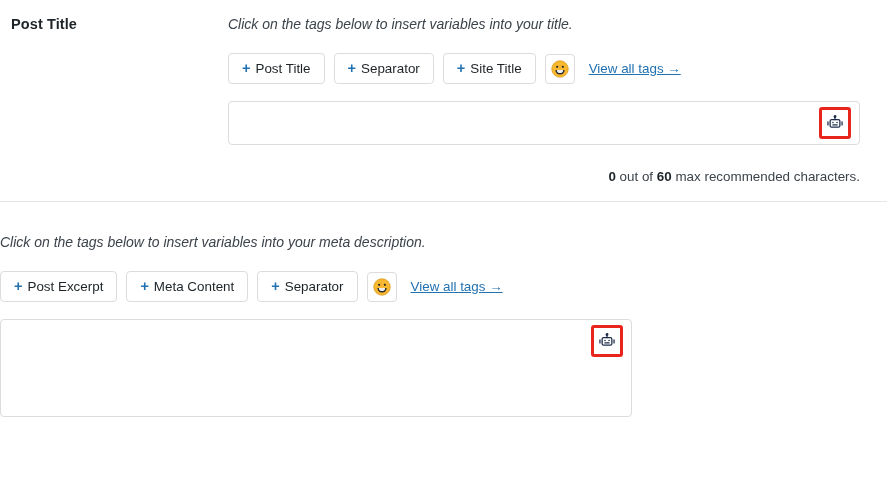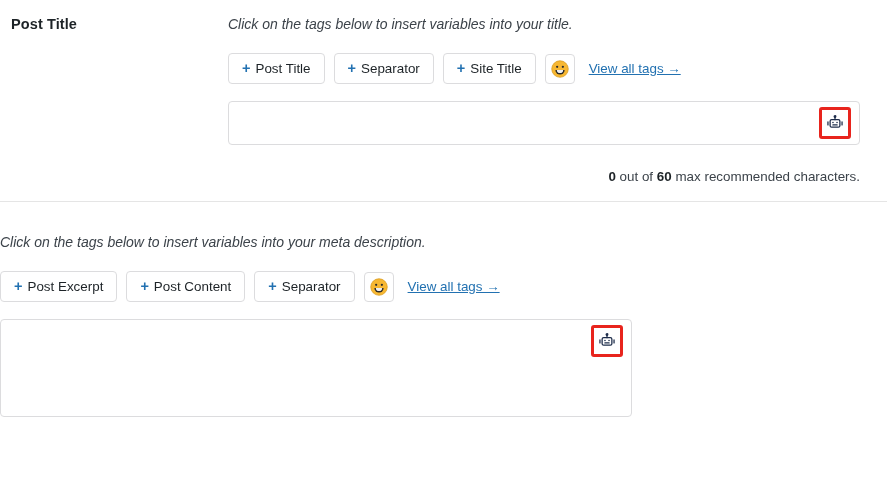--- a/index.html
+++ b/index.html
@@ -248,21 +248,21 @@
 
     <p class="hint-text">Click on the tags below to insert variables into your meta description.</p>
 
     <div class="tag-row">
       <button class="tag-button">
         <span class="plus">+</span>
         <span>Post Excerpt</span>
       </button>
       <button class="tag-button">
         <span class="plus">+</span>
-        <span>Post Content</span>
+        <span>Meta Content</span>
       </button>
       <button class="tag-button">
         <span class="plus">+</span>
         <span>Separator</span>
       </button>
 
       <button class="emoji-button">
         <svg width="18" height="18" viewBox="0 0 24 24">
           <circle cx="12" cy="12" r="11" fill="#f7b731" stroke="#d89b1c" stroke-width="1"></circle>
           <circle cx="8.2" cy="9" r="1.5" fill="#2b2b2b"></circle>

